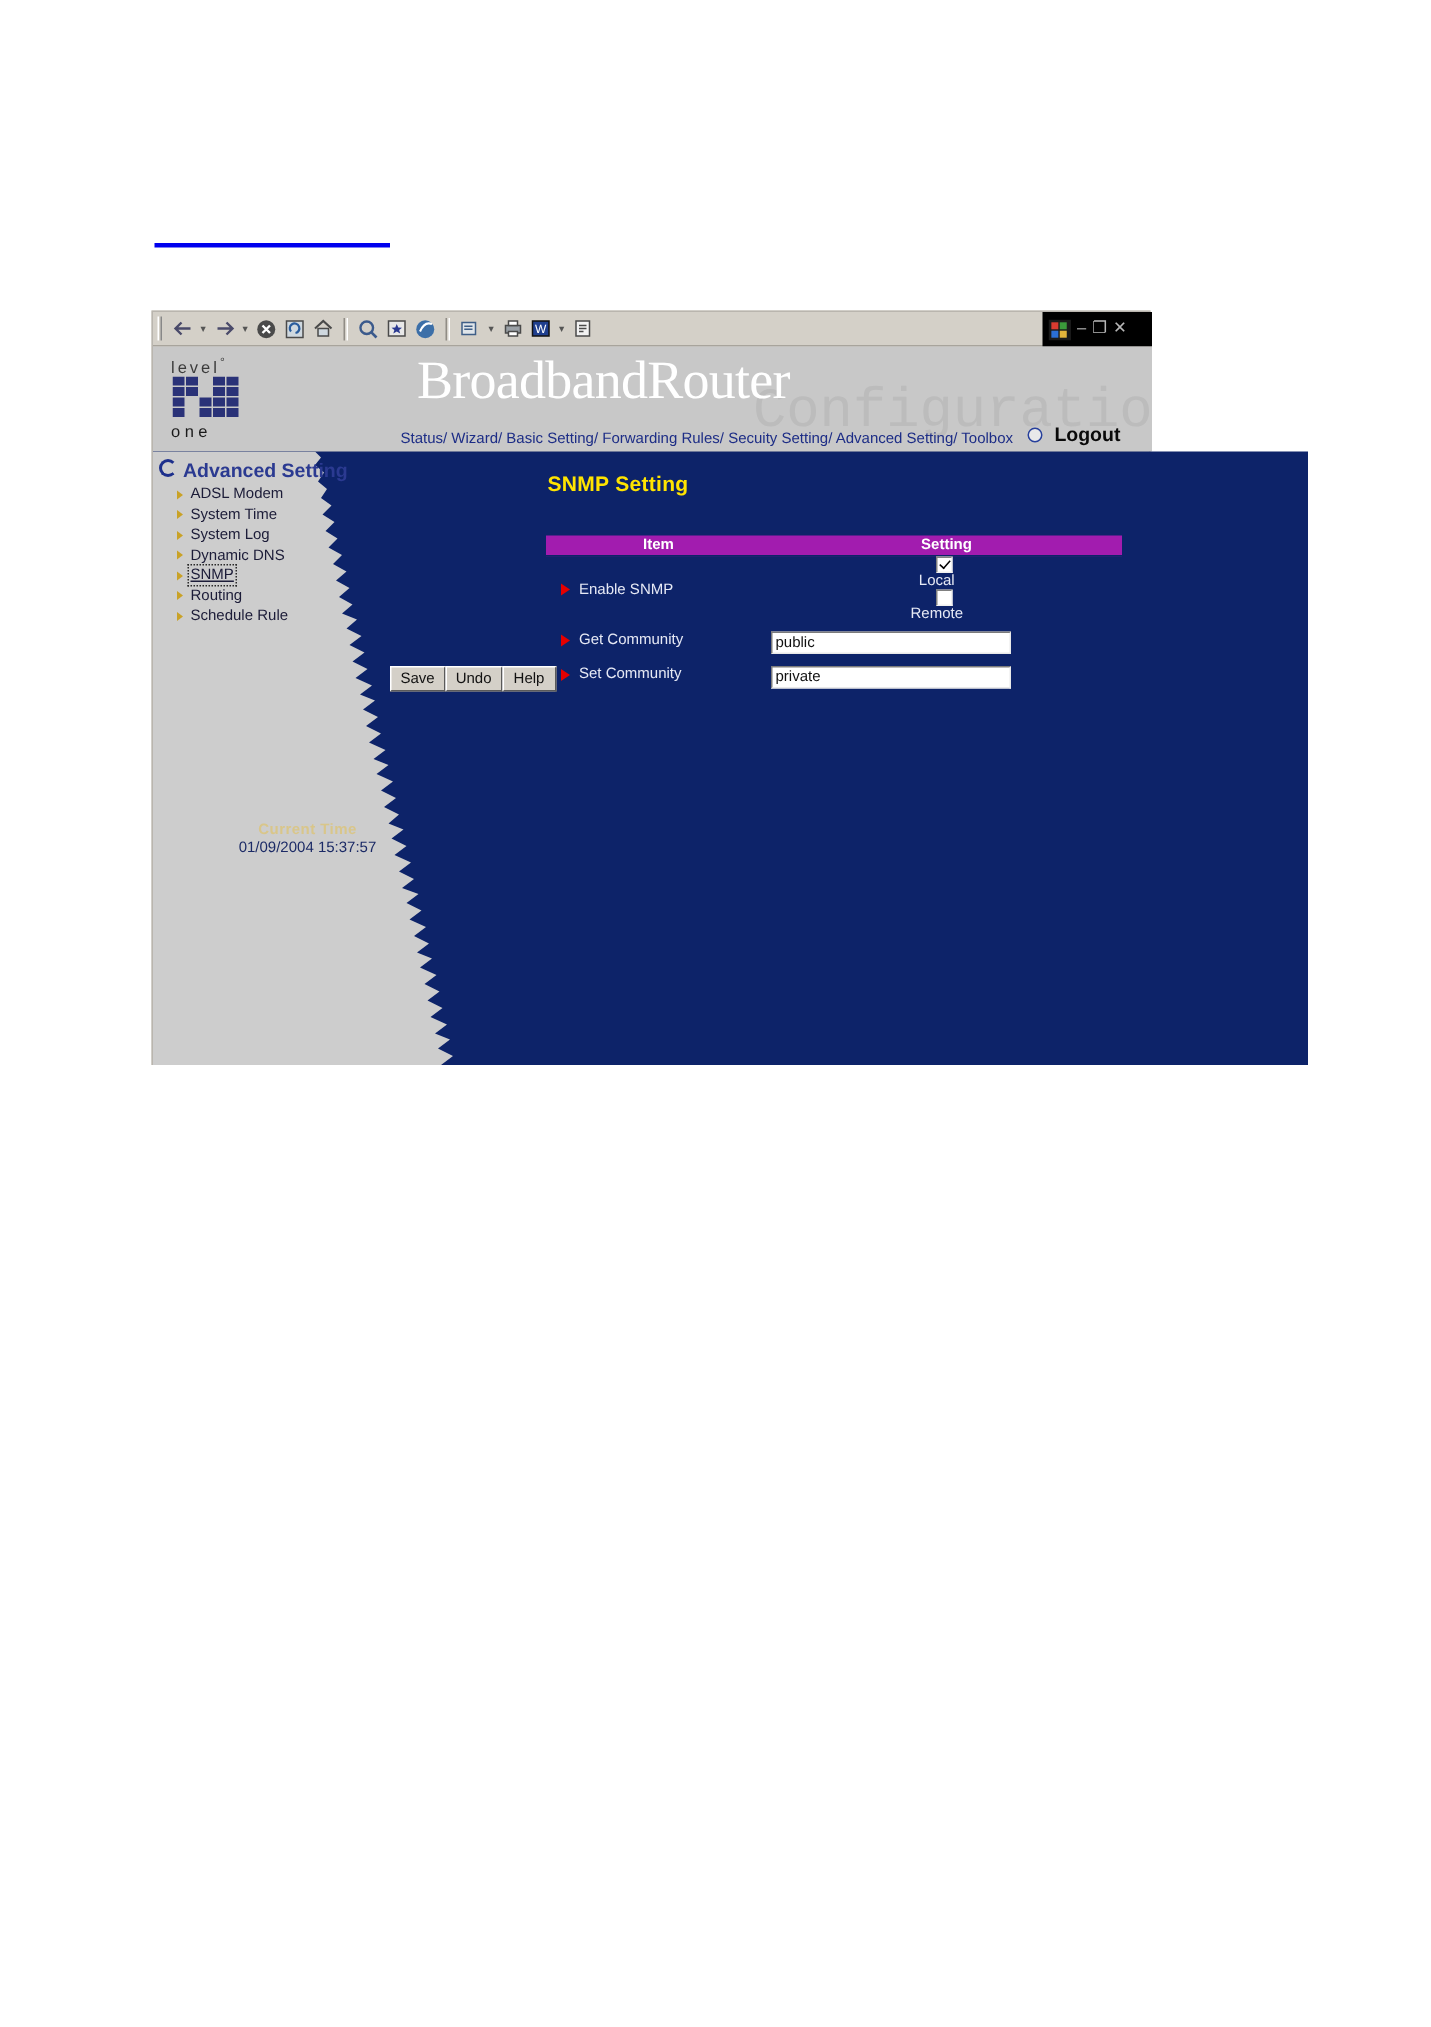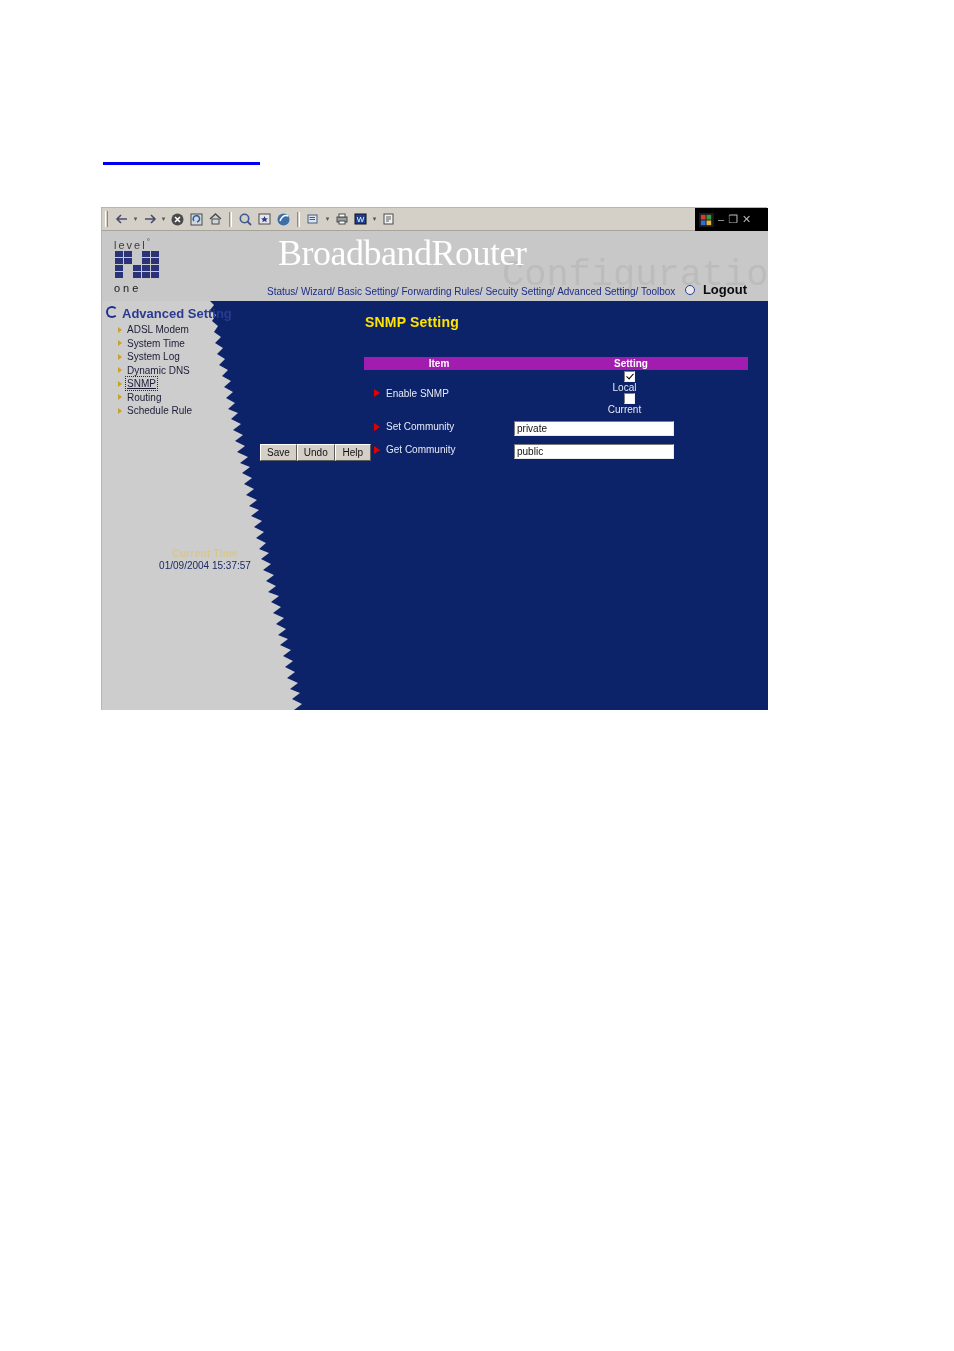--- a/index.html
+++ b/index.html
@@ -164,21 +164,21 @@
     font-weight: bold;
     color: #0a0a0a;
     vertical-align: 1px;
     font-family: "Liberation Sans", sans-serif;
   }
 
   
   .rbody {
     position: absolute;
     left: 0; top: 93px;
-    width: 666px;
+    width: 770px;
     height: 409px;
     background: #0d2369;
     overflow: hidden;
   }
   .torn {
     position: absolute;
     left: 0; top: 0;
     width: 300px; height: 409px;
   }
 
@@ -588,46 +588,46 @@
               <div class="itemcell">
                 <span class="tri"></span>
                 <span>Enable SNMP</span>
               </div>
             </td>
             <td class="setcell">
               <div class="cbrow">
                 <span class="cbox on"></span>
                 <span class="cb-label">Local</span>
                 <span class="cbox"></span>
-                <span class="cb-label">Current</span>
+                <span class="cb-label">Remote</span>
               </div>
+            </td>
+          </tr>
+          <tr>
+            <td>
+              <div class="itemcell">
+                <span class="tri"></span>
+                <span>Get Community</span>
+              </div>
+            </td>
+            <td class="setcell">
+              <input class="tinput" type="text" value="public" style="">
             </td>
           </tr>
           <tr>
             <td>
               <div class="itemcell">
                 <span class="tri"></span>
                 <span>Set Community</span>
               </div>
             </td>
             <td class="setcell">
               <input class="tinput" type="text" value="private" style="">
             </td>
           </tr>
-          <tr>
-            <td>
-              <div class="itemcell">
-                <span class="tri"></span>
-                <span>Get Community</span>
-              </div>
-            </td>
-            <td class="setcell">
-              <input class="tinput" type="text" value="public" style="">
-            </td>
-          </tr>
         </tbody>
       </table>
 
       <div class="btnrow">
         <button class="btn">Save</button>
         <button class="btn">Undo</button>
         <button class="btn">Help</button>
       </div>
     </div>
 

